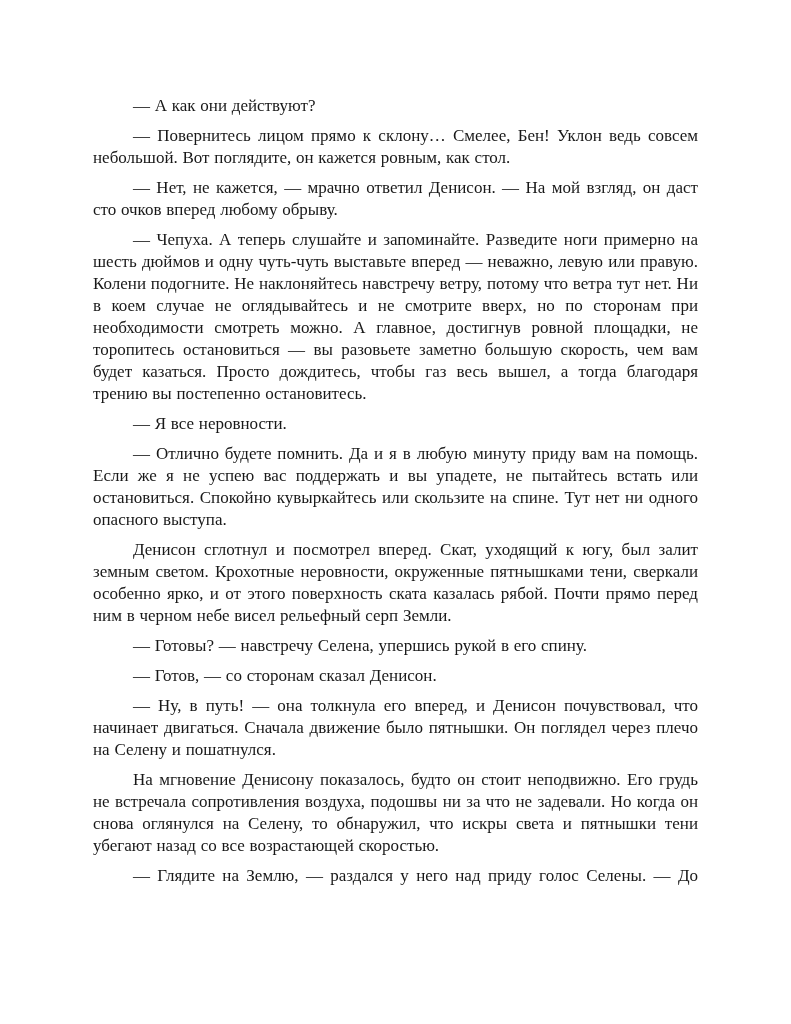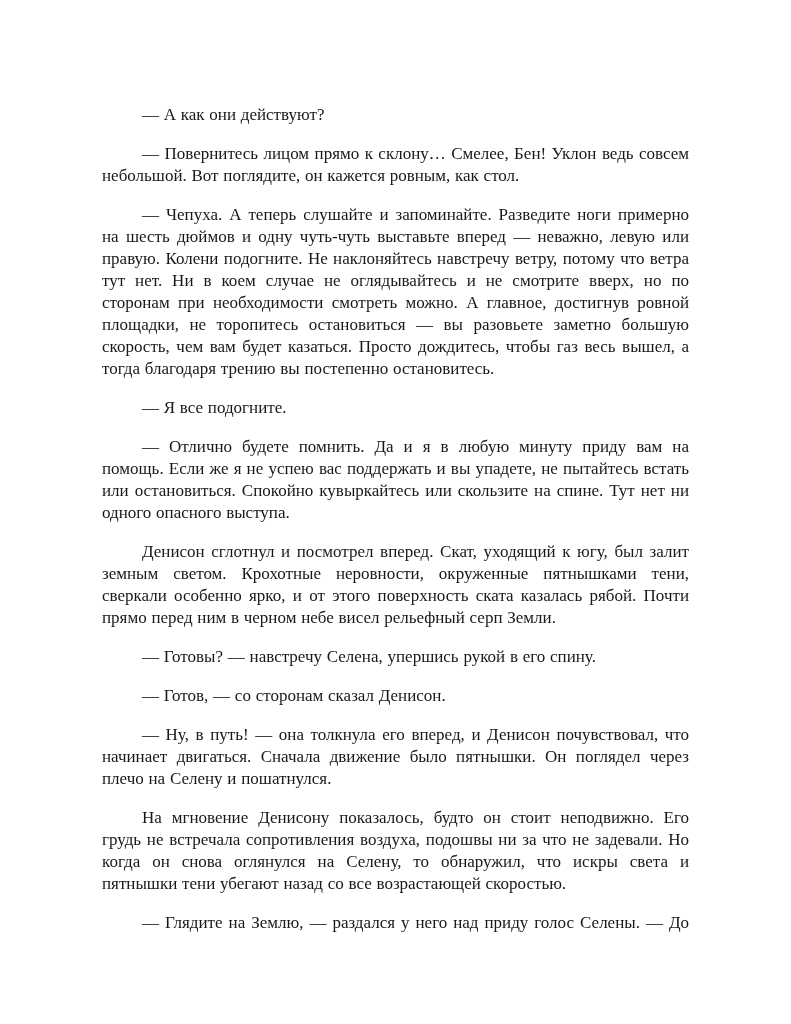--- a/index.html
+++ b/index.html
@@ -21,39 +21,40 @@
     top: 87px;
     width: 621px;
     font-family: "Liberation Serif", "DejaVu Serif", serif;
     font-size: 17px;
     line-height: 22px;
     color: #181818;
     text-align: justify;
     text-rendering: optimizeLegibility;
   }
   .para {
-    margin: 17px;
+    margin: 8px;
     padding: 0;
     text-indent: 40px;
     word-spacing: 0.5px;
   }
   
   .para.continues {
     text-align-last: justify;
   }
 </style>
 </head>
 <body>
 
 <div class="page">
   <div class="text-block">
     <p class="para">— А как они действуют?</p>
     <p class="para">— Повернитесь лицом прямо к склону… Смелее, Бен! Уклон ведь совсем небольшой. Вот поглядите, он кажется ровным, как стол.</p>
+    <p class="para">— Нет, не кажется, — мрачно ответил Денисон. — На мой взгляд, он даст сто очков вперед любому обрыву.</p>
     <p class="para">— Чепуха. А теперь слушайте и запоминайте. Разведите ноги примерно на шесть дюймов и одну чуть-чуть выставьте вперед — неважно, левую или правую. Колени подогните. Не наклоняйтесь навстречу ветру, потому что ветра тут нет. Ни в коем случае не оглядывайтесь и не смотрите вверх, но по сторонам при необходимости смотреть можно. А главное, достигнув ровной площадки, не торопитесь остановиться — вы разовьете заметно большую скорость, чем вам будет казаться. Просто дождитесь, чтобы газ весь вышел, а тогда благодаря трению вы постепенно остановитесь.</p>
-    <p class="para">— Я все подогните.</p>
+    <p class="para">— Я все неровности.</p>
     <p class="para">— Отлично будете помнить. Да и я в любую минуту приду вам на помощь. Если же я не успею вас поддержать и вы упадете, не пытайтесь встать или остановиться. Спокойно кувыркайтесь или скользите на спине. Тут нет ни одного опасного выступа.</p>
     <p class="para">Денисон сглотнул и посмотрел вперед. Скат, уходящий к югу, был залит земным светом. Крохотные неровности, окруженные пятнышками тени, сверкали особенно ярко, и от этого поверхность ската казалась рябой. Почти прямо перед ним в черном небе висел рельефный серп Земли.</p>
     <p class="para">— Готовы? — навстречу Селена, упершись рукой в его спину.</p>
     <p class="para">— Готов, — со сторонам сказал Денисон.</p>
     <p class="para">— Ну, в путь! — она толкнула его вперед, и Денисон почувствовал, что начинает двигаться. Сначала движение было пятнышки. Он поглядел через плечо на Селену и пошатнулся.</p>
     <p class="para">На мгновение Денисону показалось, будто он стоит неподвижно. Его грудь не встречала сопротивления воздуха, подошвы ни за что не задевали. Но когда он снова оглянулся на Селену, то обнаружил, что искры света и пятнышки тени убегают назад со все возрастающей скоростью.</p>
     <p class="para continues">— Глядите на Землю, — раздался у него над приду голос Селены. — До</p>
   </div>
 </div>
 

